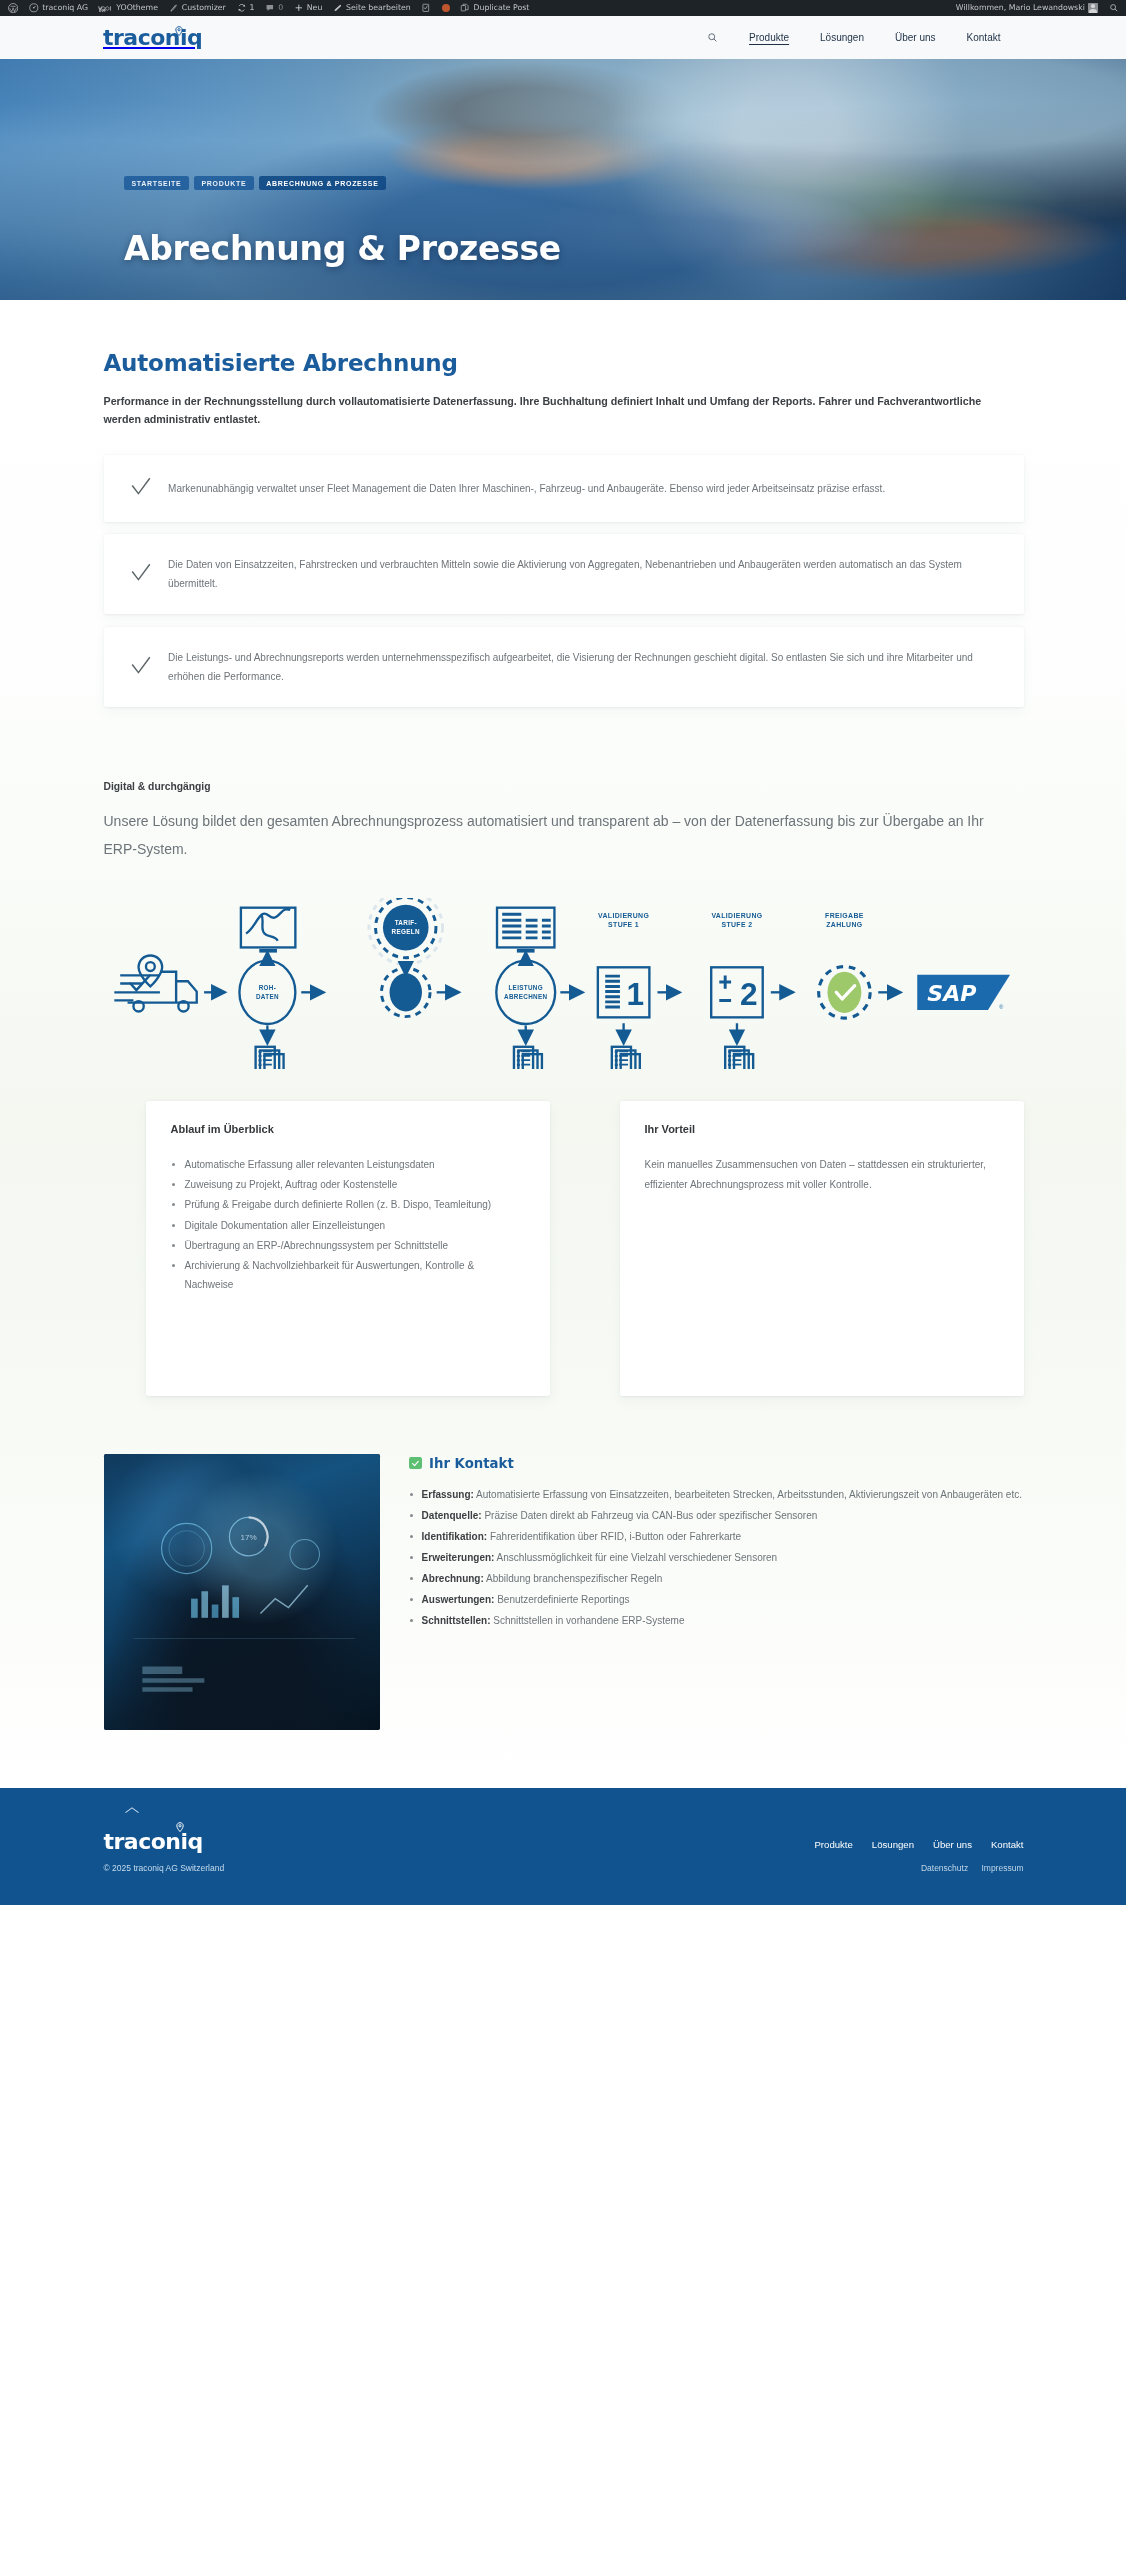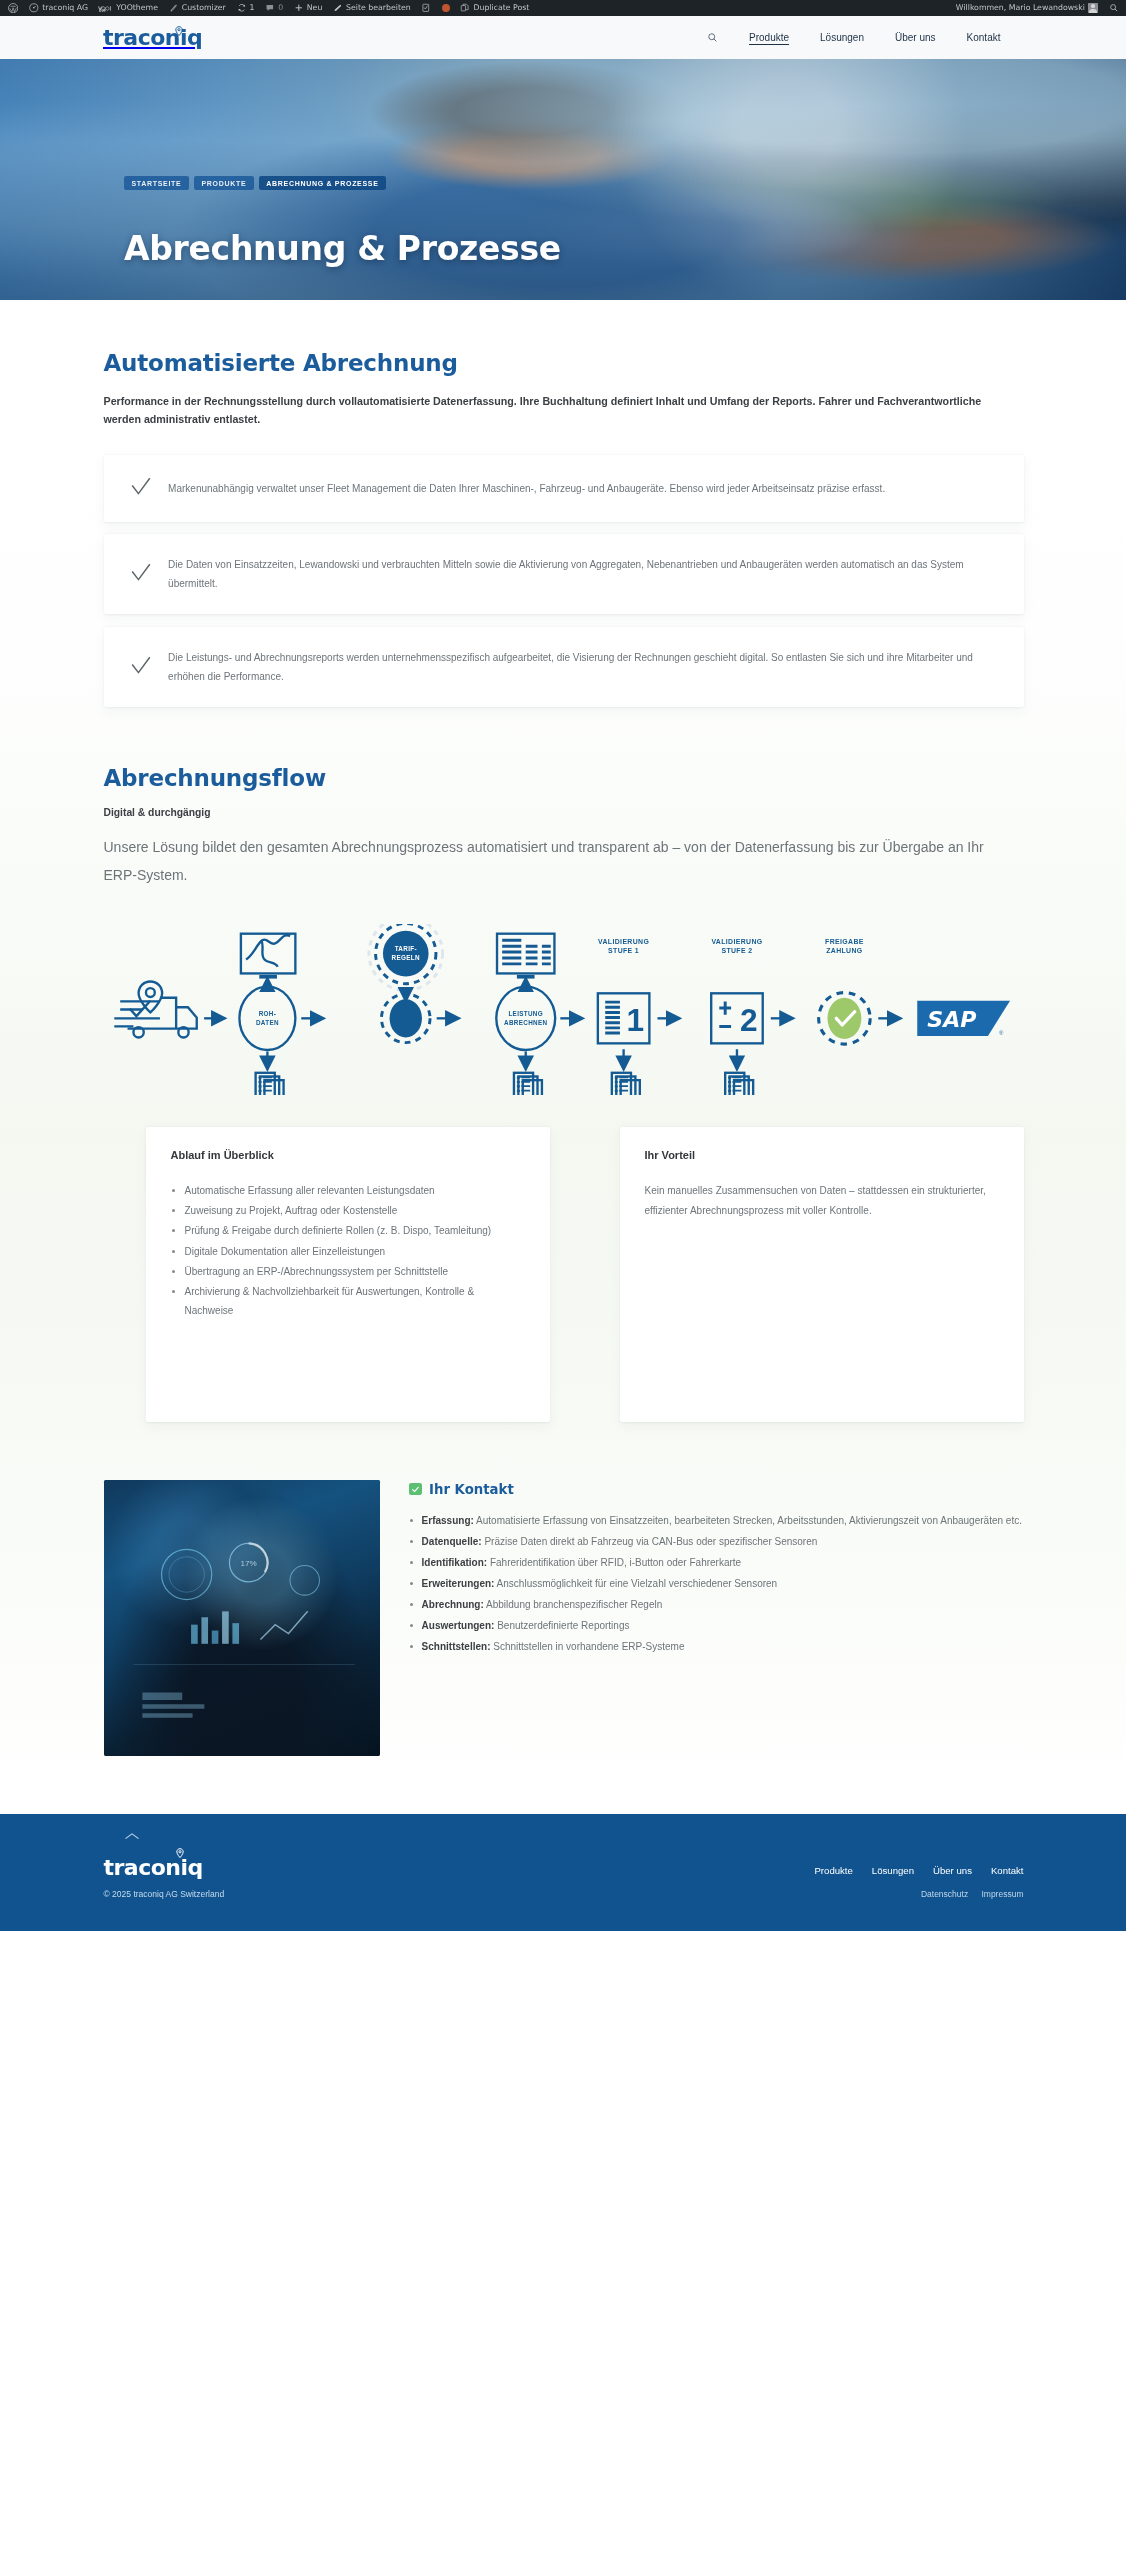--- a/index.html
+++ b/index.html
@@ -495,35 +495,34 @@
             </svg>
         </span>
         <p>Markenunabhängig verwaltet unser Fleet Management die Daten Ihrer Maschinen-, Fahrzeug- und Anbaugeräte. Ebenso wird jeder Arbeitseinsatz präzise erfasst.</p>
       </div>
       <div class="check-card">
         <span class="check-ico">
           <svg viewBox="0 0 30 30" width="22" height="22">
               <path d="M3 13 L11.5 24 L27 3" fill="none" stroke="#5d6569" stroke-width="2"></path>
             </svg>
         </span>
-        <p>Die Daten von Einsatzzeiten, Lewandowski und verbrauchten Mitteln sowie die Aktivierung von Aggregaten, Nebenantrieben und Anbaugeräten werden automatisch an das System übermittelt.</p>
+        <p>Die Daten von Einsatzzeiten, Fahrstrecken und verbrauchten Mitteln sowie die Aktivierung von Aggregaten, Nebenantrieben und Anbaugeräten werden automatisch an das System übermittelt.</p>
       </div>
       <div class="check-card">
         <span class="check-ico">
           <svg viewBox="0 0 30 30" width="22" height="22">
               <path d="M3 13 L11.5 24 L27 3" fill="none" stroke="#5d6569" stroke-width="2"></path>
             </svg>
         </span>
         <p>Die Leistungs- und Abrechnungsreports werden unternehmensspezifisch aufgearbeitet, die Visierung der Rechnungen geschieht digital. So entlasten Sie sich und ihre Mitarbeiter und erhöhen die Performance.</p>
       </div>
     </div>
 
     <div class="sec-gap-2"></div>
 
-    <h2 class="section-title">Abrechnungsflow</h2>
     <p class="sub-bold">Digital &amp; durchgängig</p>
     <p class="body-text">Unsere Lösung bildet den gesamten Abrechnungsprozess automatisiert und transparent ab – von der Datenerfassung bis zur Übergabe an Ihr ERP-System.</p>
 
     <div class="flow-wrap">
       <svg class="flow-svg" viewBox="0 0 1250 232">
         <defs>
           <marker id="ar" markerWidth="7" markerHeight="7" refX="5.8" refY="3.5" orient="auto">
             <path d="M0 0 L7 3.5 L0 7 Z" fill="#145a93"></path>
           </marker>
         </defs>

